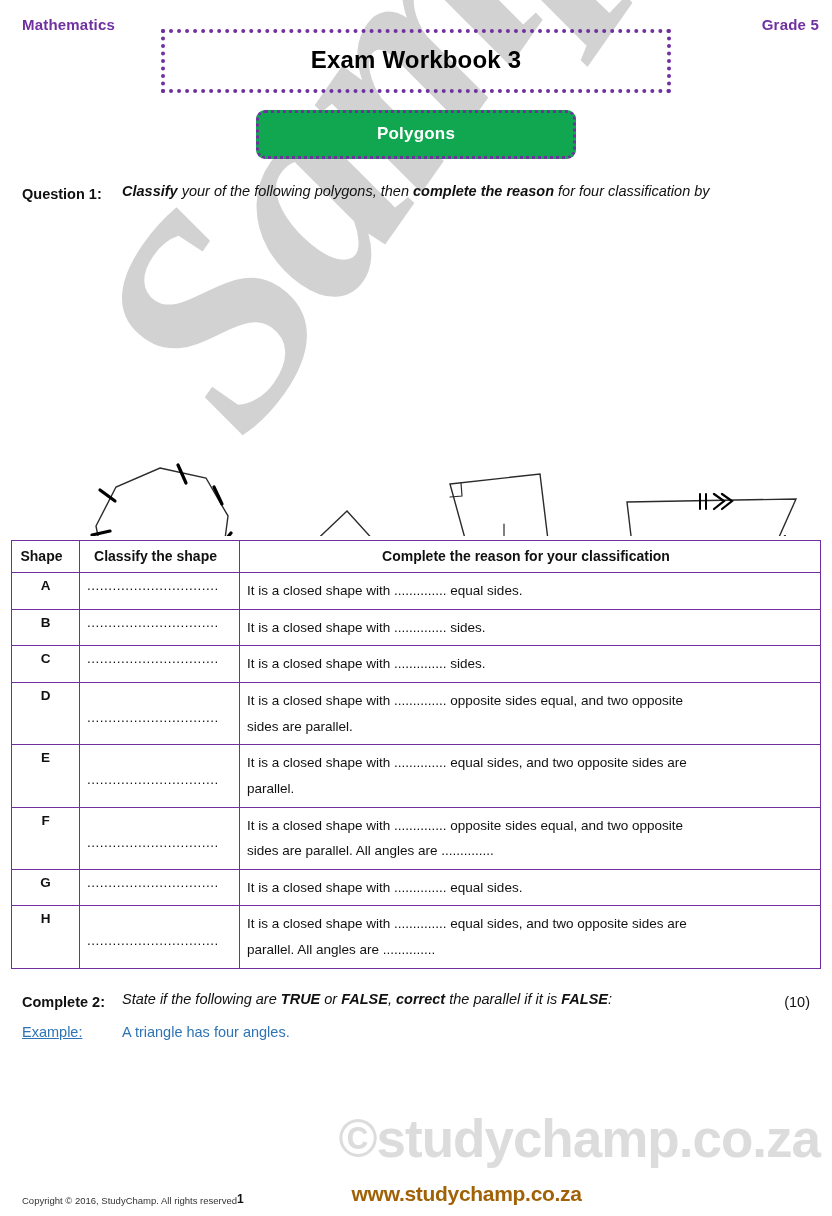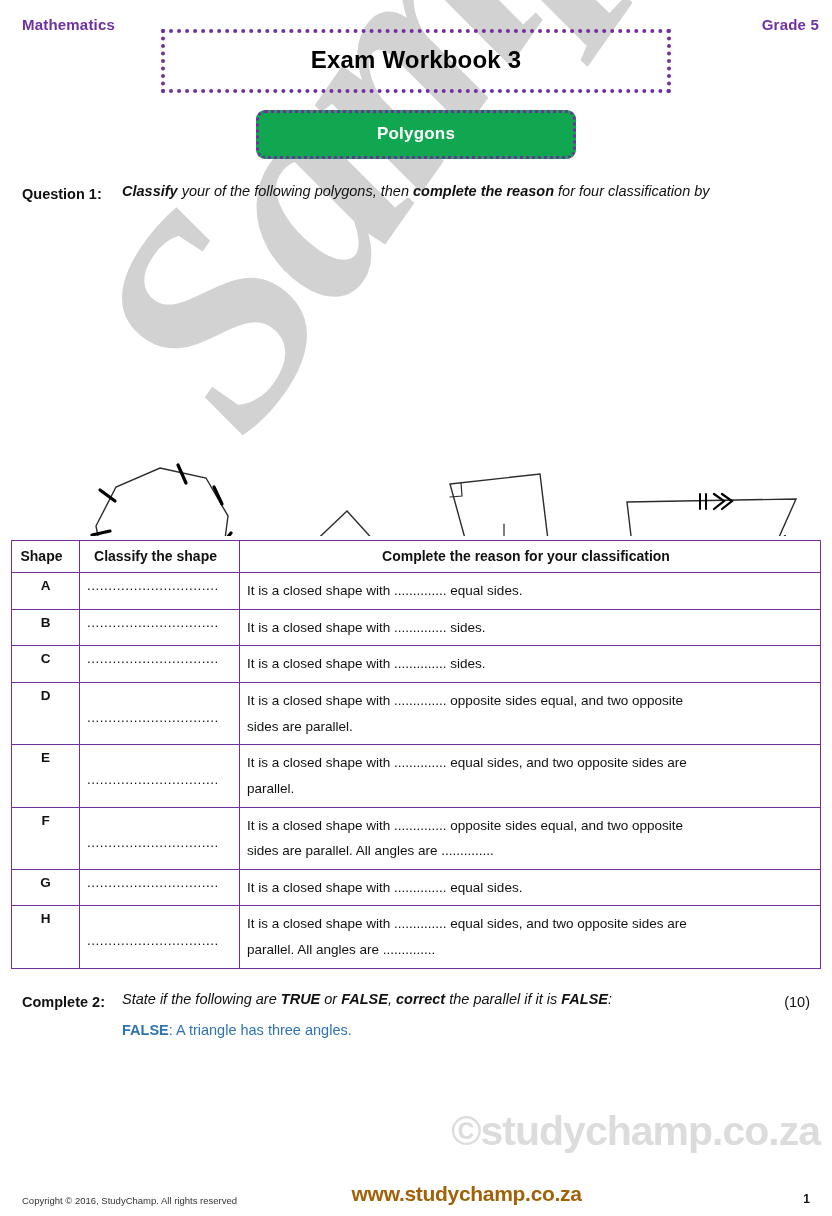--- a/index.html
+++ b/index.html
@@ -31,21 +31,21 @@
     transform-origin:left top;
     white-space:nowrap;
     letter-spacing:-8px;
     user-select:none;
   }
   #watermark-studychamp {
     position:absolute;
     right:12px; top:1108px;
     font-family:"Liberation Sans", sans-serif;
     font-weight:700;
-    font-size:41px;
+    font-size:53px;
     color:#dcdcdc;
     z-index:6;
     white-space:nowrap;
     letter-spacing:-1px;
   }
 
   
   .page-header {
     position:relative; z-index:10;
     display:flex; justify-content:space-between; align-items:flex-end;
@@ -140,21 +140,21 @@
   .example-text { color:#2e74b5; font-size:14.5px; }
   .example-text b { font-weight:700; }
   .example-row2 { display:flex; margin-top:12px; }
   .example-row2 .spacer { width:100px; flex:0 0 100px; }
 
   
   .footer {
     position:absolute; left:0; bottom:0; width:832px;
     z-index:10;
     padding:0 22px 10px 22px;
-    display:flex; align-items:flex-end; justify-content:space-between;
+    display:flex; align-items:flex-end; justify-content:flex-start;
   }
   .footer-copy { font-size:9.5px; color:#333; }
   .footer-url {
     position:absolute; left:50%; transform:translateX(-28%);
     bottom:10px;
     font-weight:700; font-size:21px; color:#a16207;
     letter-spacing:-.3px;
   }
   .footer-page { font-size:12px; font-weight:700; color:#111; }
 </style>
@@ -414,24 +414,24 @@
   </table>
 </div>
 
 <div class="q2-block">
   <div class="q-row">
     <div class="q-label">Complete 2:</div>
     <div class="q-body"><span>State if the following are </span><b>TRUE</b><span> or </span><b>FALSE</b><span>, </span><b>correct</b><span> the parallel if it is </span><b>FALSE</b><span>:</span></div>
     <div class="q-marks">(10)</div>
   </div>
 
-
-  <div class="example-row2">
-    <div class="spacer"></div>
-    <div class="example-text"><b>FALSE</b><span>: A triangle has three angles.</span></div>
+  <div class="example-row">
+    <div class="example-label">Example:</div>
+    <div class="example-text">A triangle has four angles.</div>
   </div>
+
 </div>
 
 <div class="footer">
   <div class="footer-copy">Copyright © 2016, StudyChamp. All rights reserved</div>
   <div class="footer-page">1</div>
 </div>
 <div class="footer-url">www.studychamp.co.za</div>
 
 </body></html>

